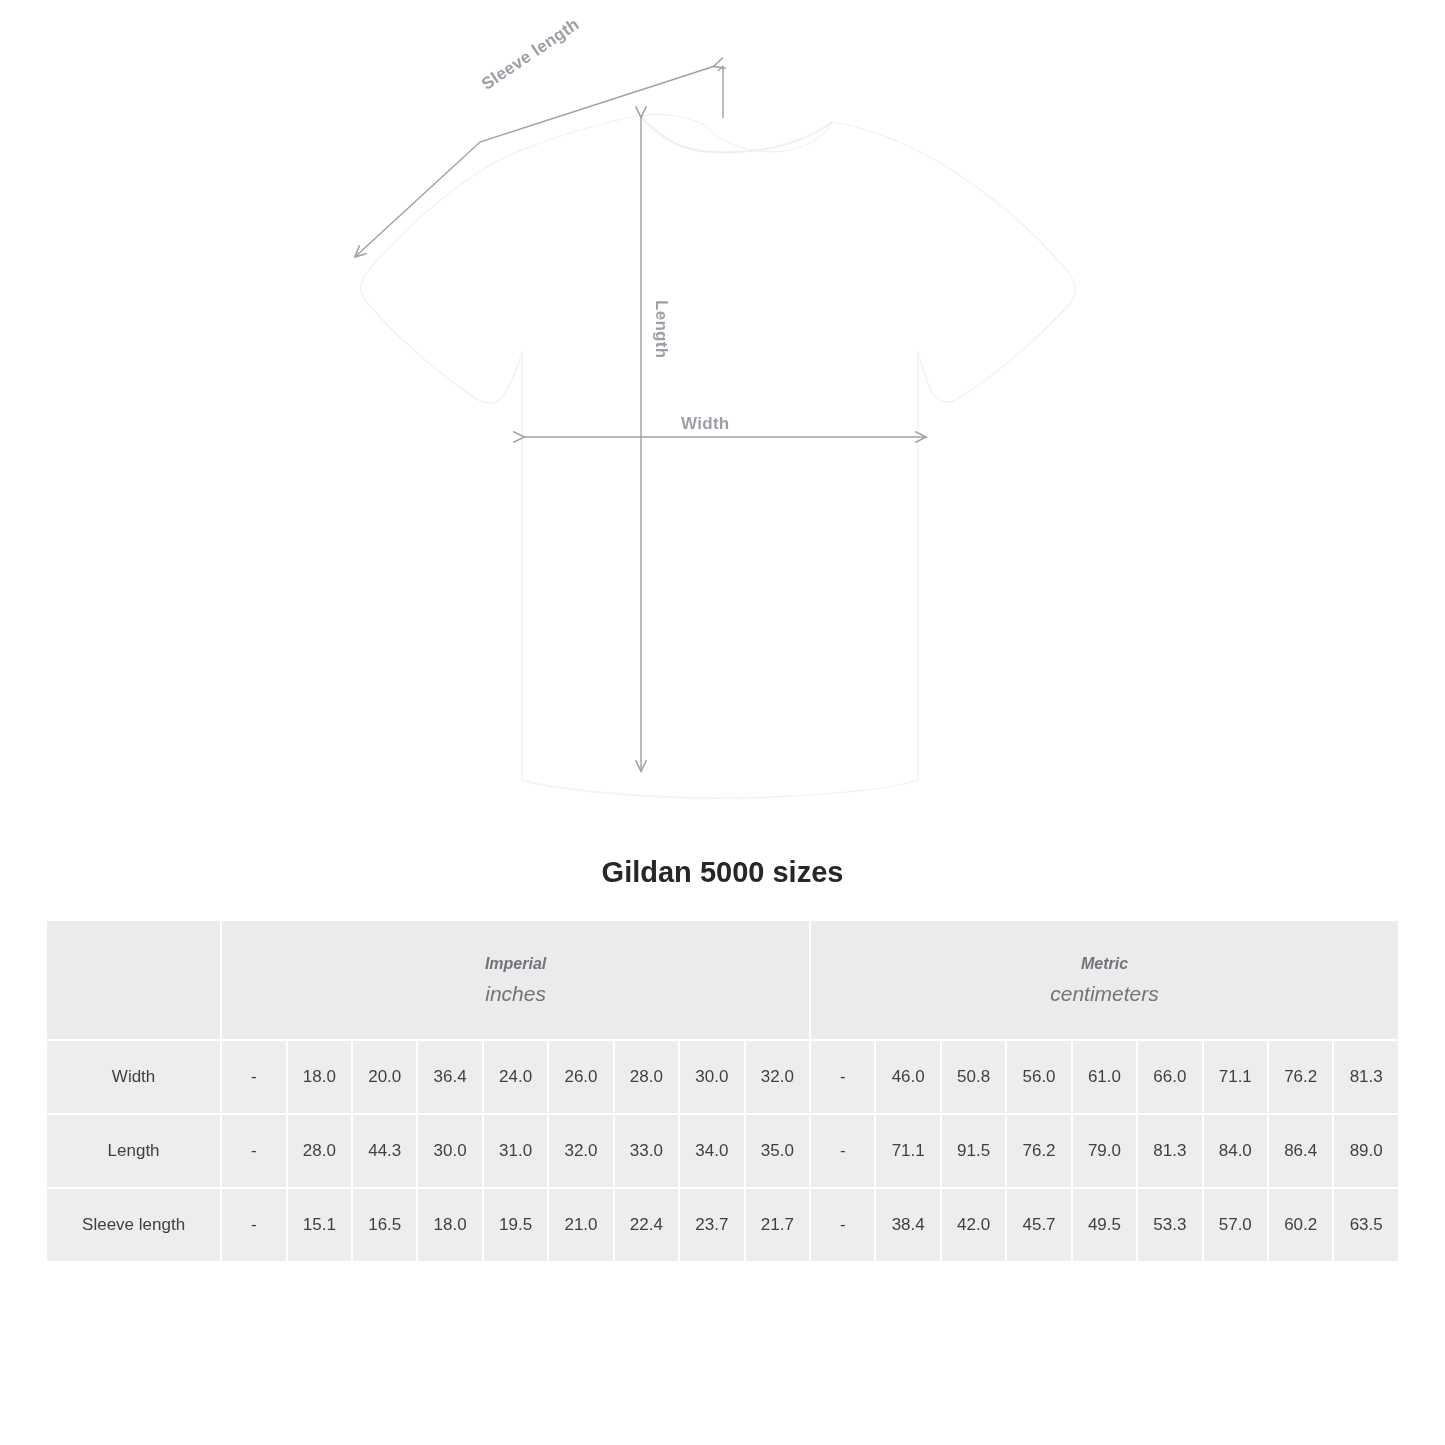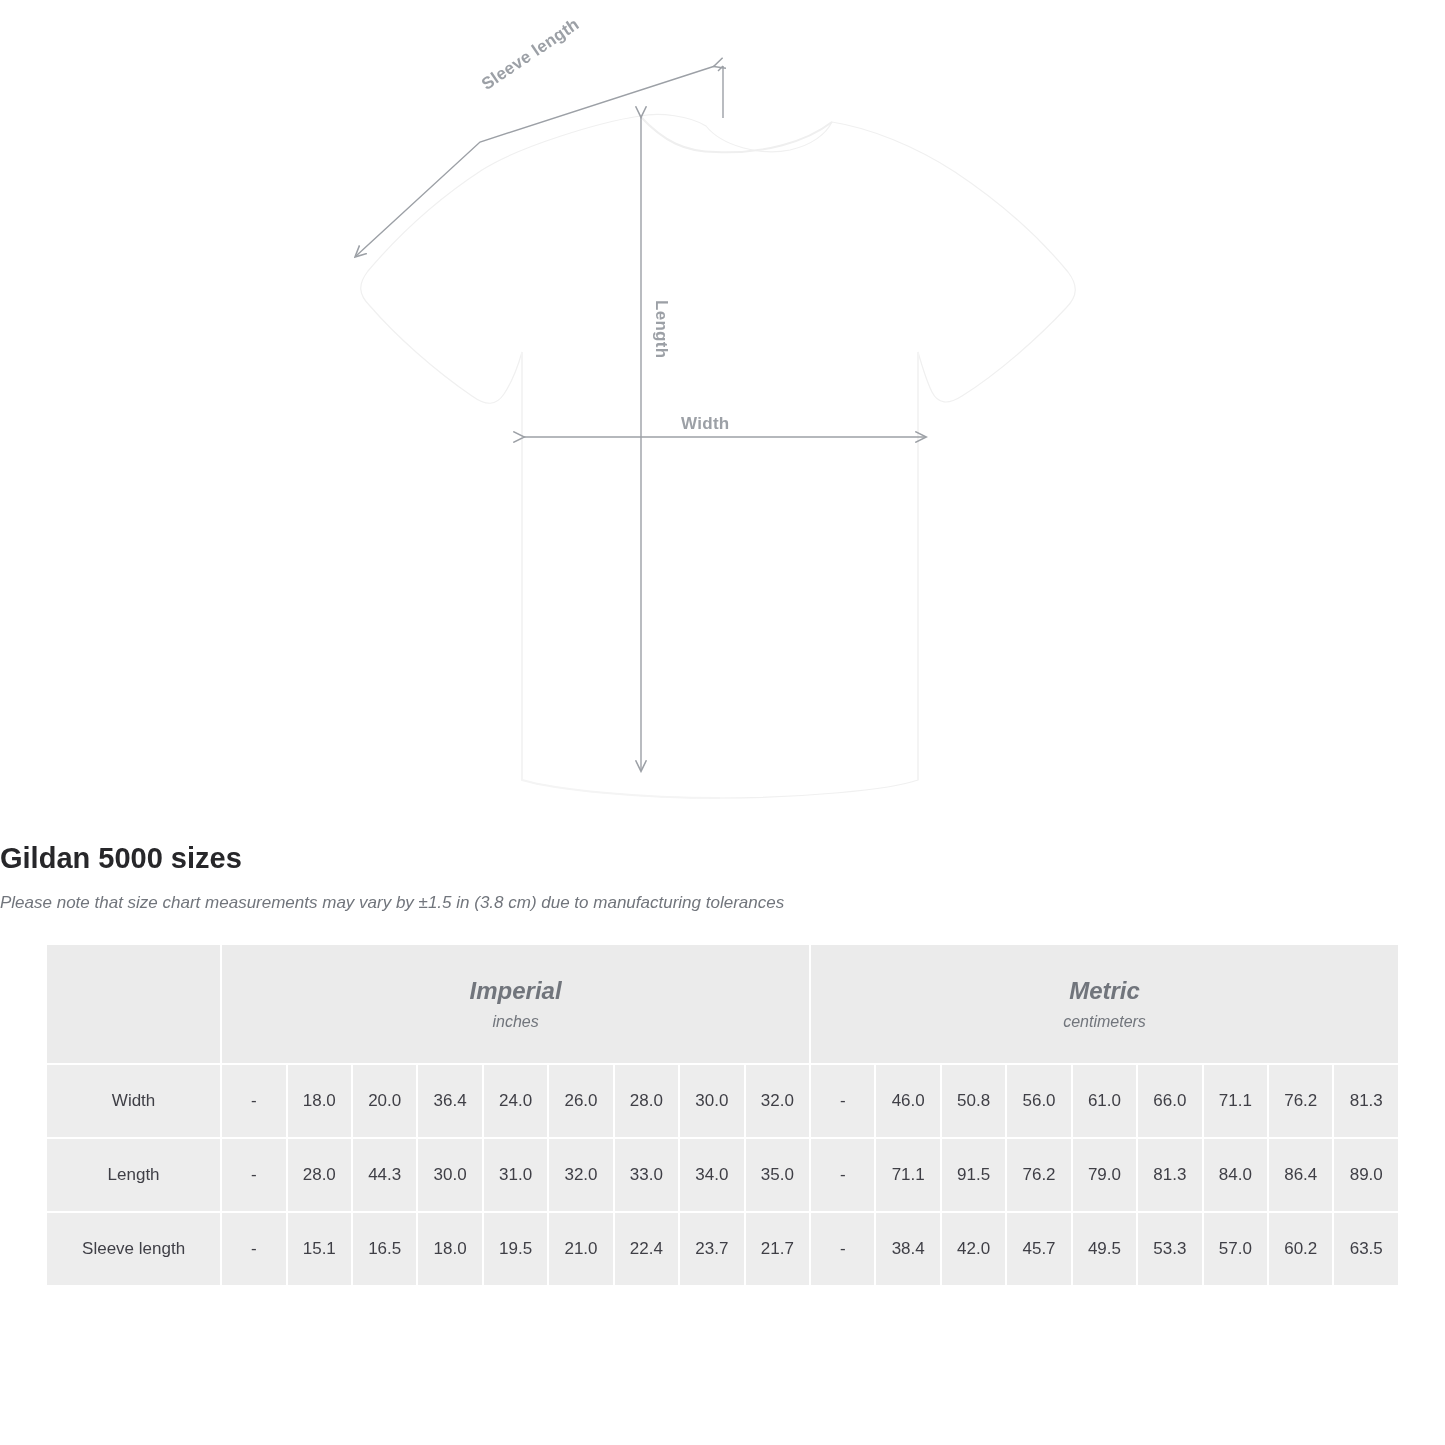--- a/index.html
+++ b/index.html
@@ -51,21 +51,22 @@
     writing-mode: vertical-rl;
     text-orientation: mixed;
   }
   .lbl-width {
     left: 681px;
     top: 414px;
   }
 
   
   .title-block {
-    margin-top: 12px;
+    text-align: center;
+    margin-top: 26px;
   }
   .chart-title {
     font-size: 29px;
     font-weight: bold;
     color: #27272a;
     margin: 0;
   }
   .chart-note {
     font-size: 17px;
     font-style: italic;
@@ -92,29 +93,29 @@
     font-size: 17px;
     color: #3f3f46;
     height: 72px;
     padding: 0;
   }
   .unit-head {
     height: 118px !important;
     background: #ebebeb !important;
   }
   .unit-head .unit-name {
-    font-size: 24px;
+    font-size: 16px;
     font-style: italic;
     font-weight: bold;
     color: #71757c;
     display: block;
     line-height: 1.2;
   }
   .unit-head .unit-sub {
-    font-size: 16px;
+    font-size: 21px;
     font-style: italic;
     color: #71757c;
     display: block;
     margin-top: 8px;
   }
   .rowlabel {
     font-weight: bold;
     font-size: 17px;
     color: #3f3f46;
   }
@@ -183,21 +184,20 @@
       </g>
     </svg>
 
     <span class="lbl lbl-sleeve">Sleeve length</span>
     <span class="lbl lbl-length">Length</span>
     <span class="lbl lbl-width">Width</span>
   </div>
 
   <div class="title-block">
     <h1 class="chart-title">Gildan 5000 sizes</h1>
-    <p class="chart-note">Please note that size chart measurements may vary by ±1.5 in (3.8 cm) due to manufacturing tolerances</p>
   </div>
 
   <div class="table-wrap">
     <table class="size-chart">
       <colgroup>
         <col class="col-label">
         <col class="col-val">
           <col class="col-val">
           <col class="col-val">
           <col class="col-val">

